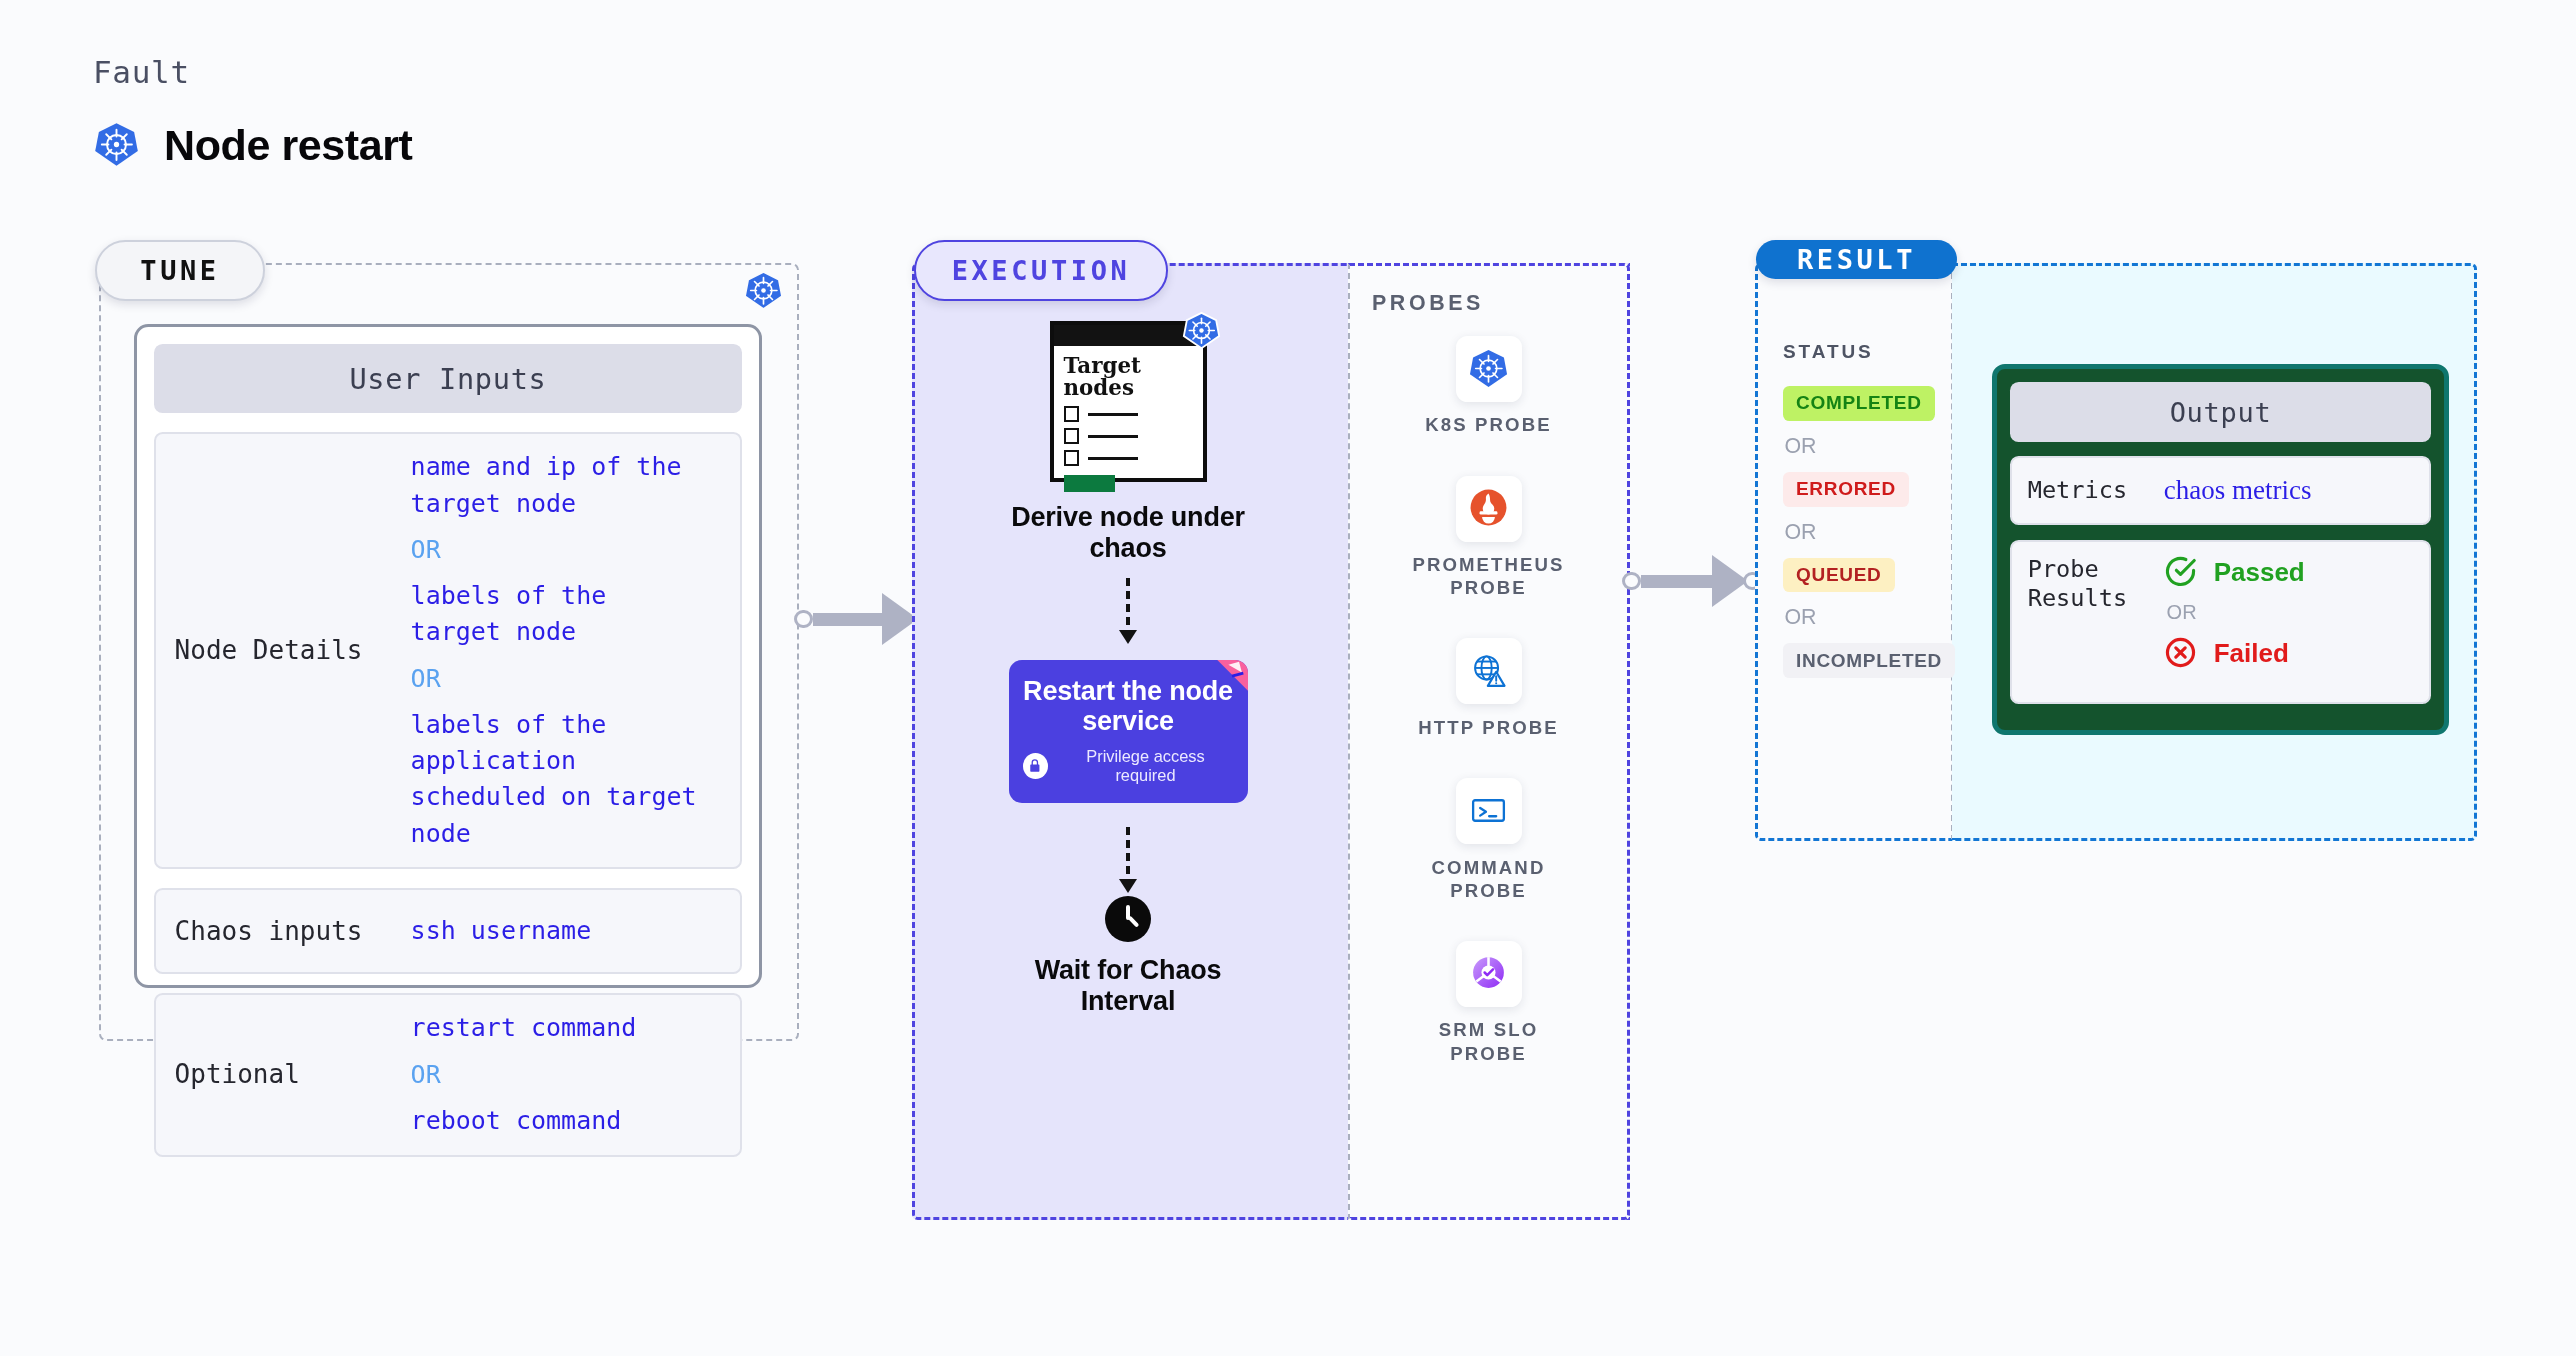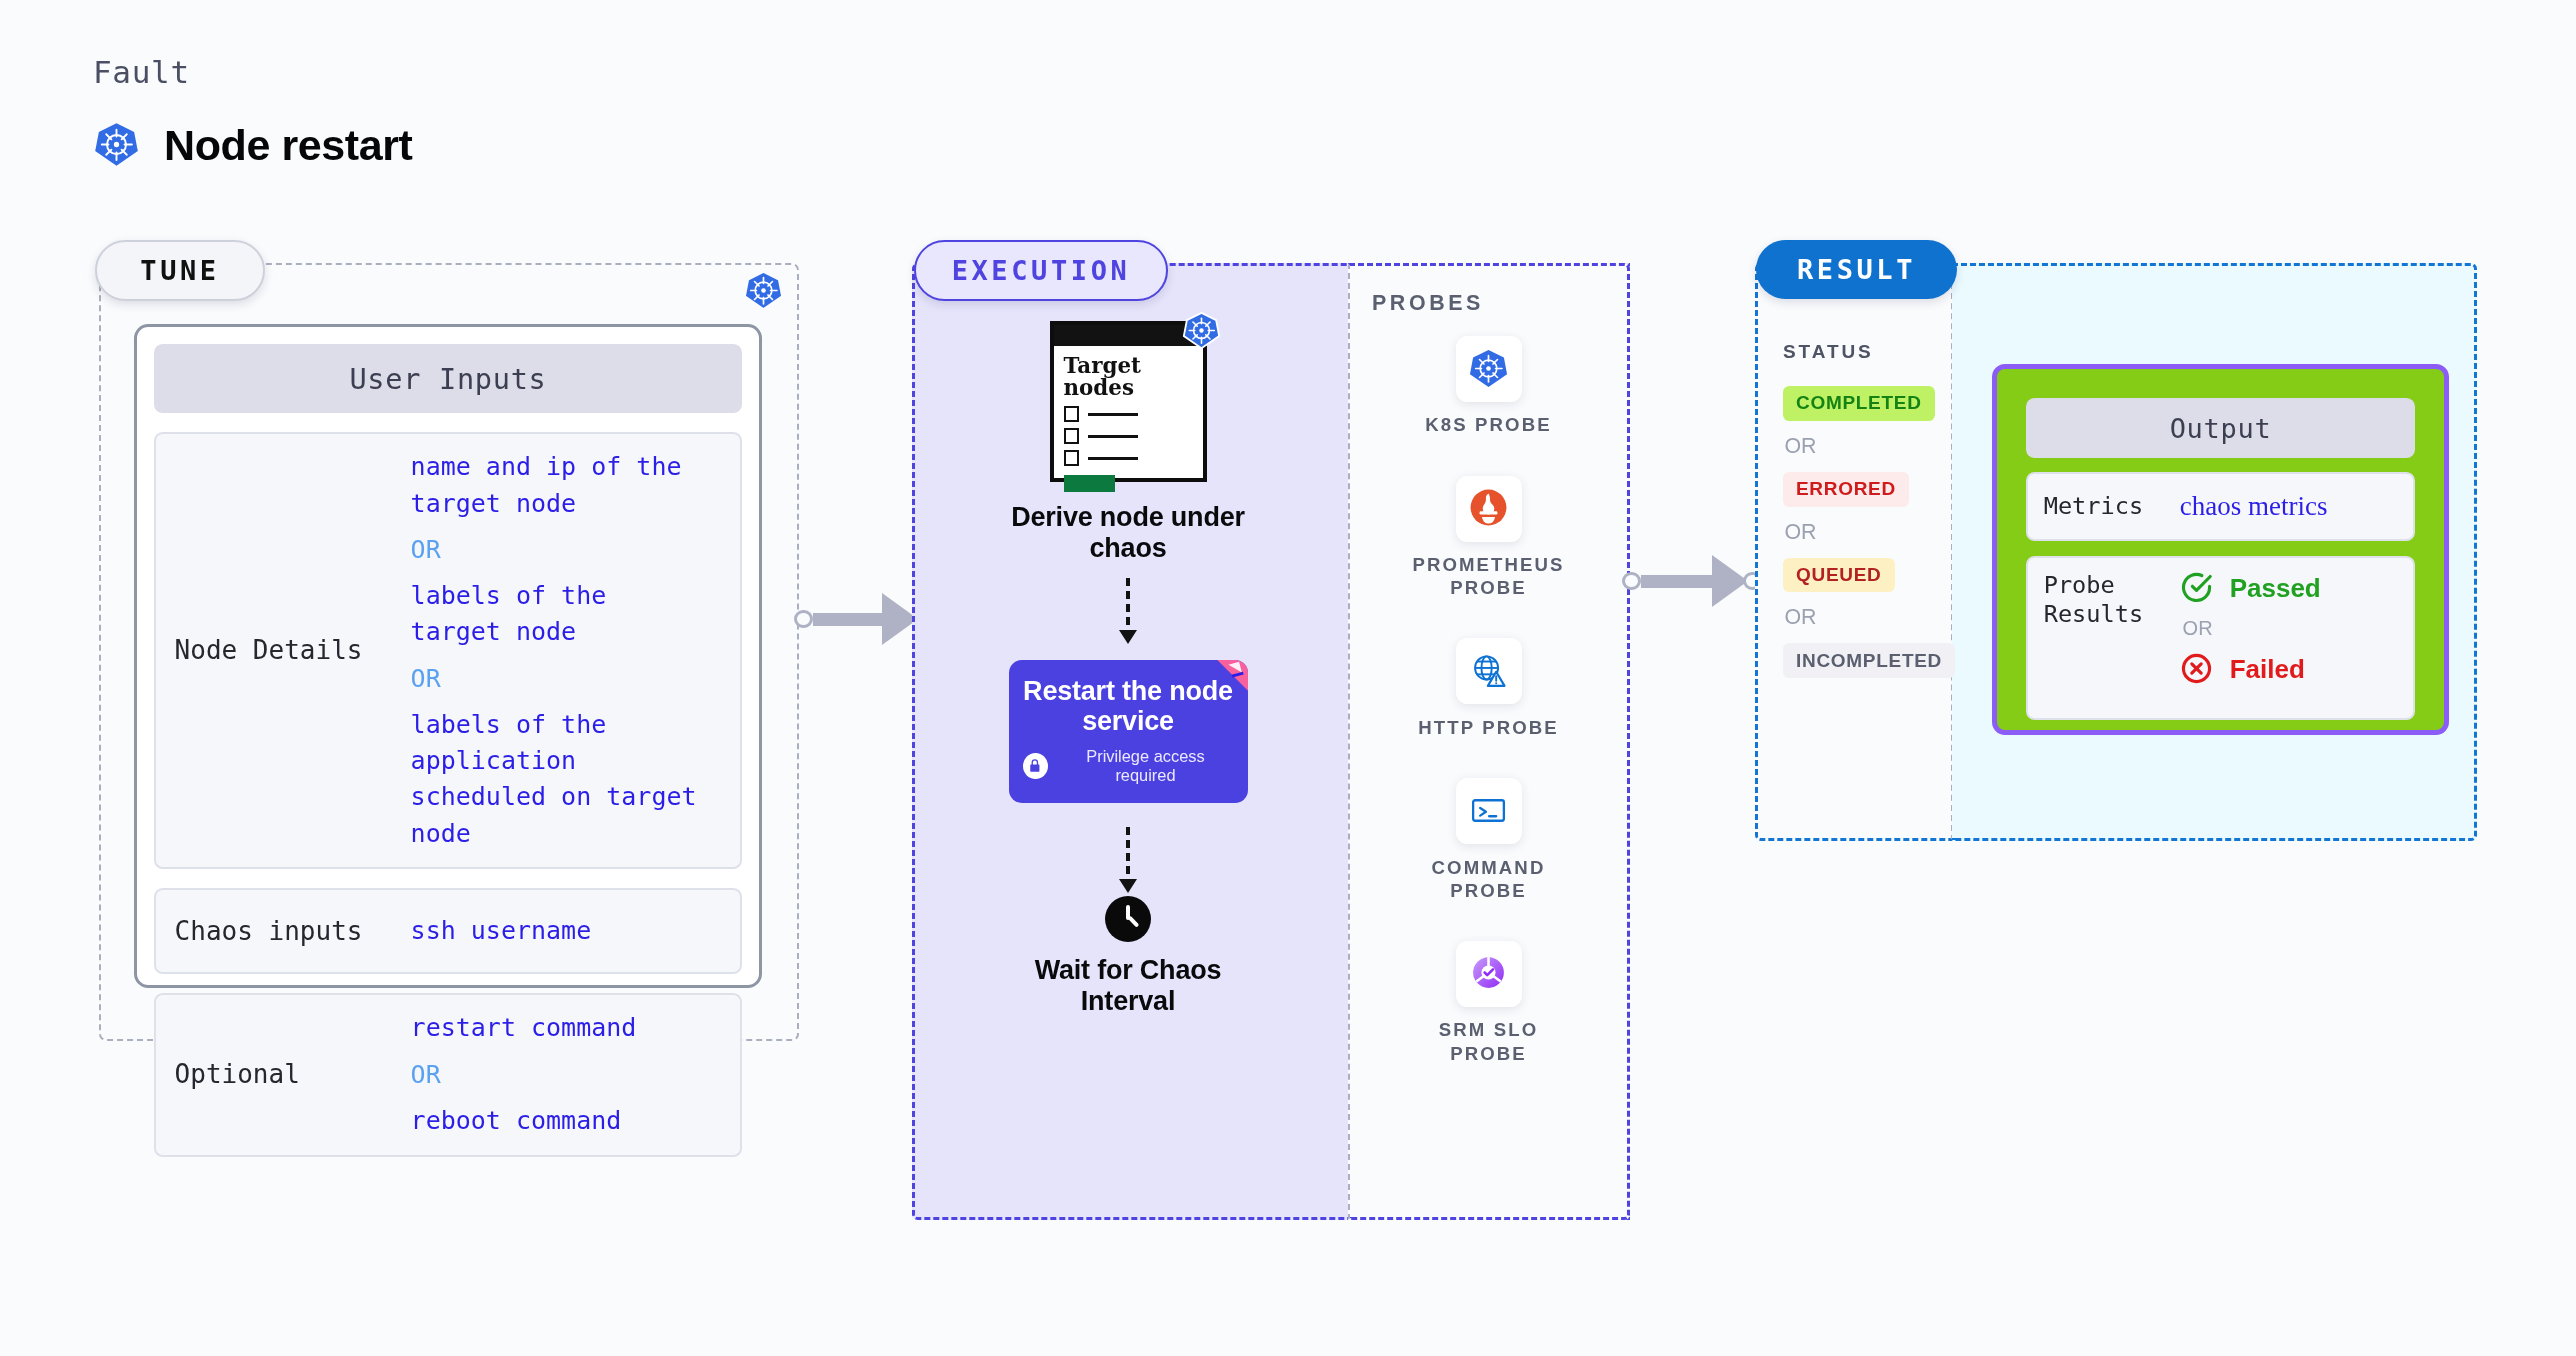--- a/index.html
+++ b/index.html
@@ -142,33 +142,33 @@
   
   #result-status-region{
     left:1755px;top:263px;width:198px;height:578px;
     border:3.6px dashed #1376d4;border-right:2.1px dashed #a9afbe;border-radius:5.7px 0 0 5.7px;background:#fafbfd;
   }
   #result-output-region{
     left:1952px;top:263px;width:525px;height:578px;
     border:3.6px dashed #1376d4;border-left:none;border-radius:0 5.7px 5.7px 0;background:#eafaff;
   }
   #result-pill{
-    left:1756px;top:240px;width:201px;height:59px;
+    left:1756px;top:240px;width:201px;height:39px;
     background:#0f72cf;border:none;color:#fff;font-size:27px;letter-spacing:3.6px;
   }
   #status-label{position:absolute;left:1783px;top:341px;font-size:19px;font-weight:700;color:#4e5464;letter-spacing:2.9px;}
   #status-stack{position:absolute;left:1783px;top:386px;width:164px;}
   .status-chip{
     display:inline-block;padding:6.4px 13px;border-radius:6.4px;font-size:19px;font-weight:700;letter-spacing:0.7px;
   }
   .or-lbl{display:block;font-size:21.4px;color:#9ba1b0;margin:13px 0 13px 1.4px;}
 
   #output-card{
     position:absolute;left:1992px;top:364px;width:457px;height:371px;
-    background:#84cc16;border:5px solid #8b5cf6;border-radius:13px;box-sizing:border-box;padding:29px;
+    background:#14532d;border:5px solid #0f766e;border-radius:13px;box-sizing:border-box;padding:13px;
   }
   #output-card .section-head{height:60px;font-size:27px;}
   #output-card .kv-box{margin-top:14.3px;padding:13px 15.7px;}
   #output-card .kv-key{width:136px;flex:0 0 136px;font-size:23.6px;}
   #output-card .kv-val{font-size:27px;font-family:Liberation Serif, serif;}
   .res-line{display:flex;align-items:center;gap:17px;}
   .res-line .txt{font-size:26px;font-weight:700;}
 
   
   .connector{position:absolute;display:flex;align-items:center;}

